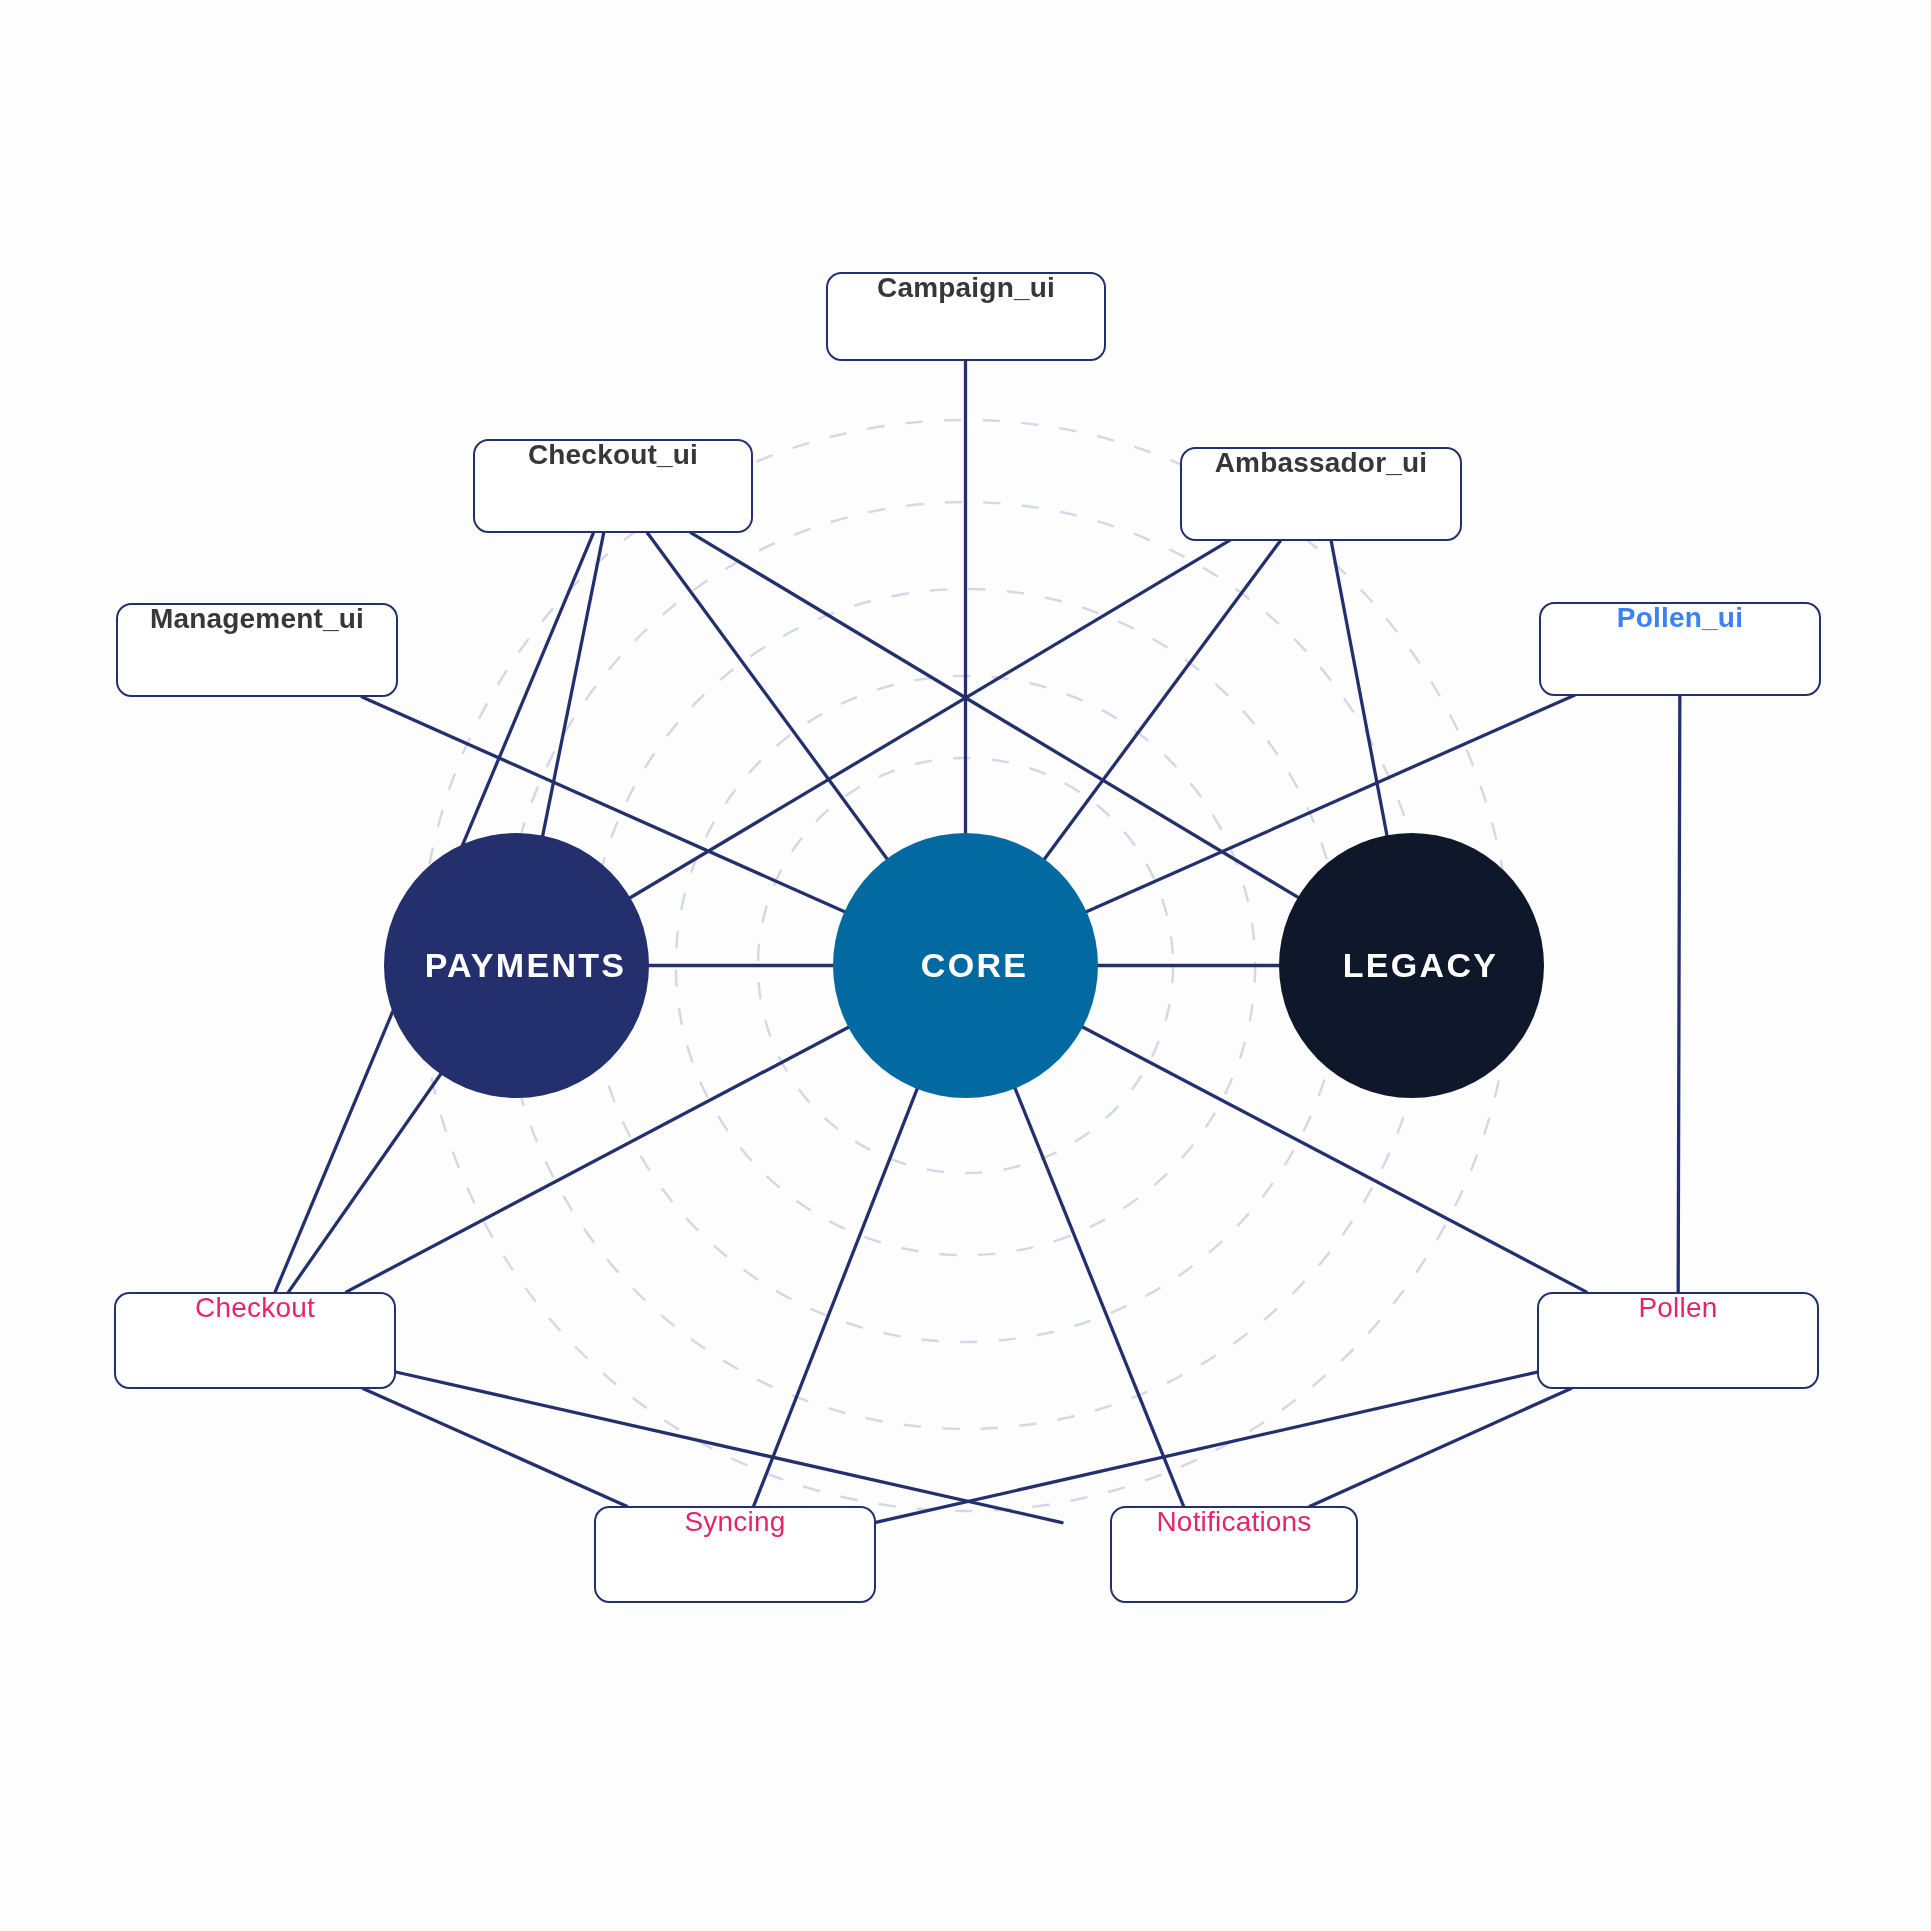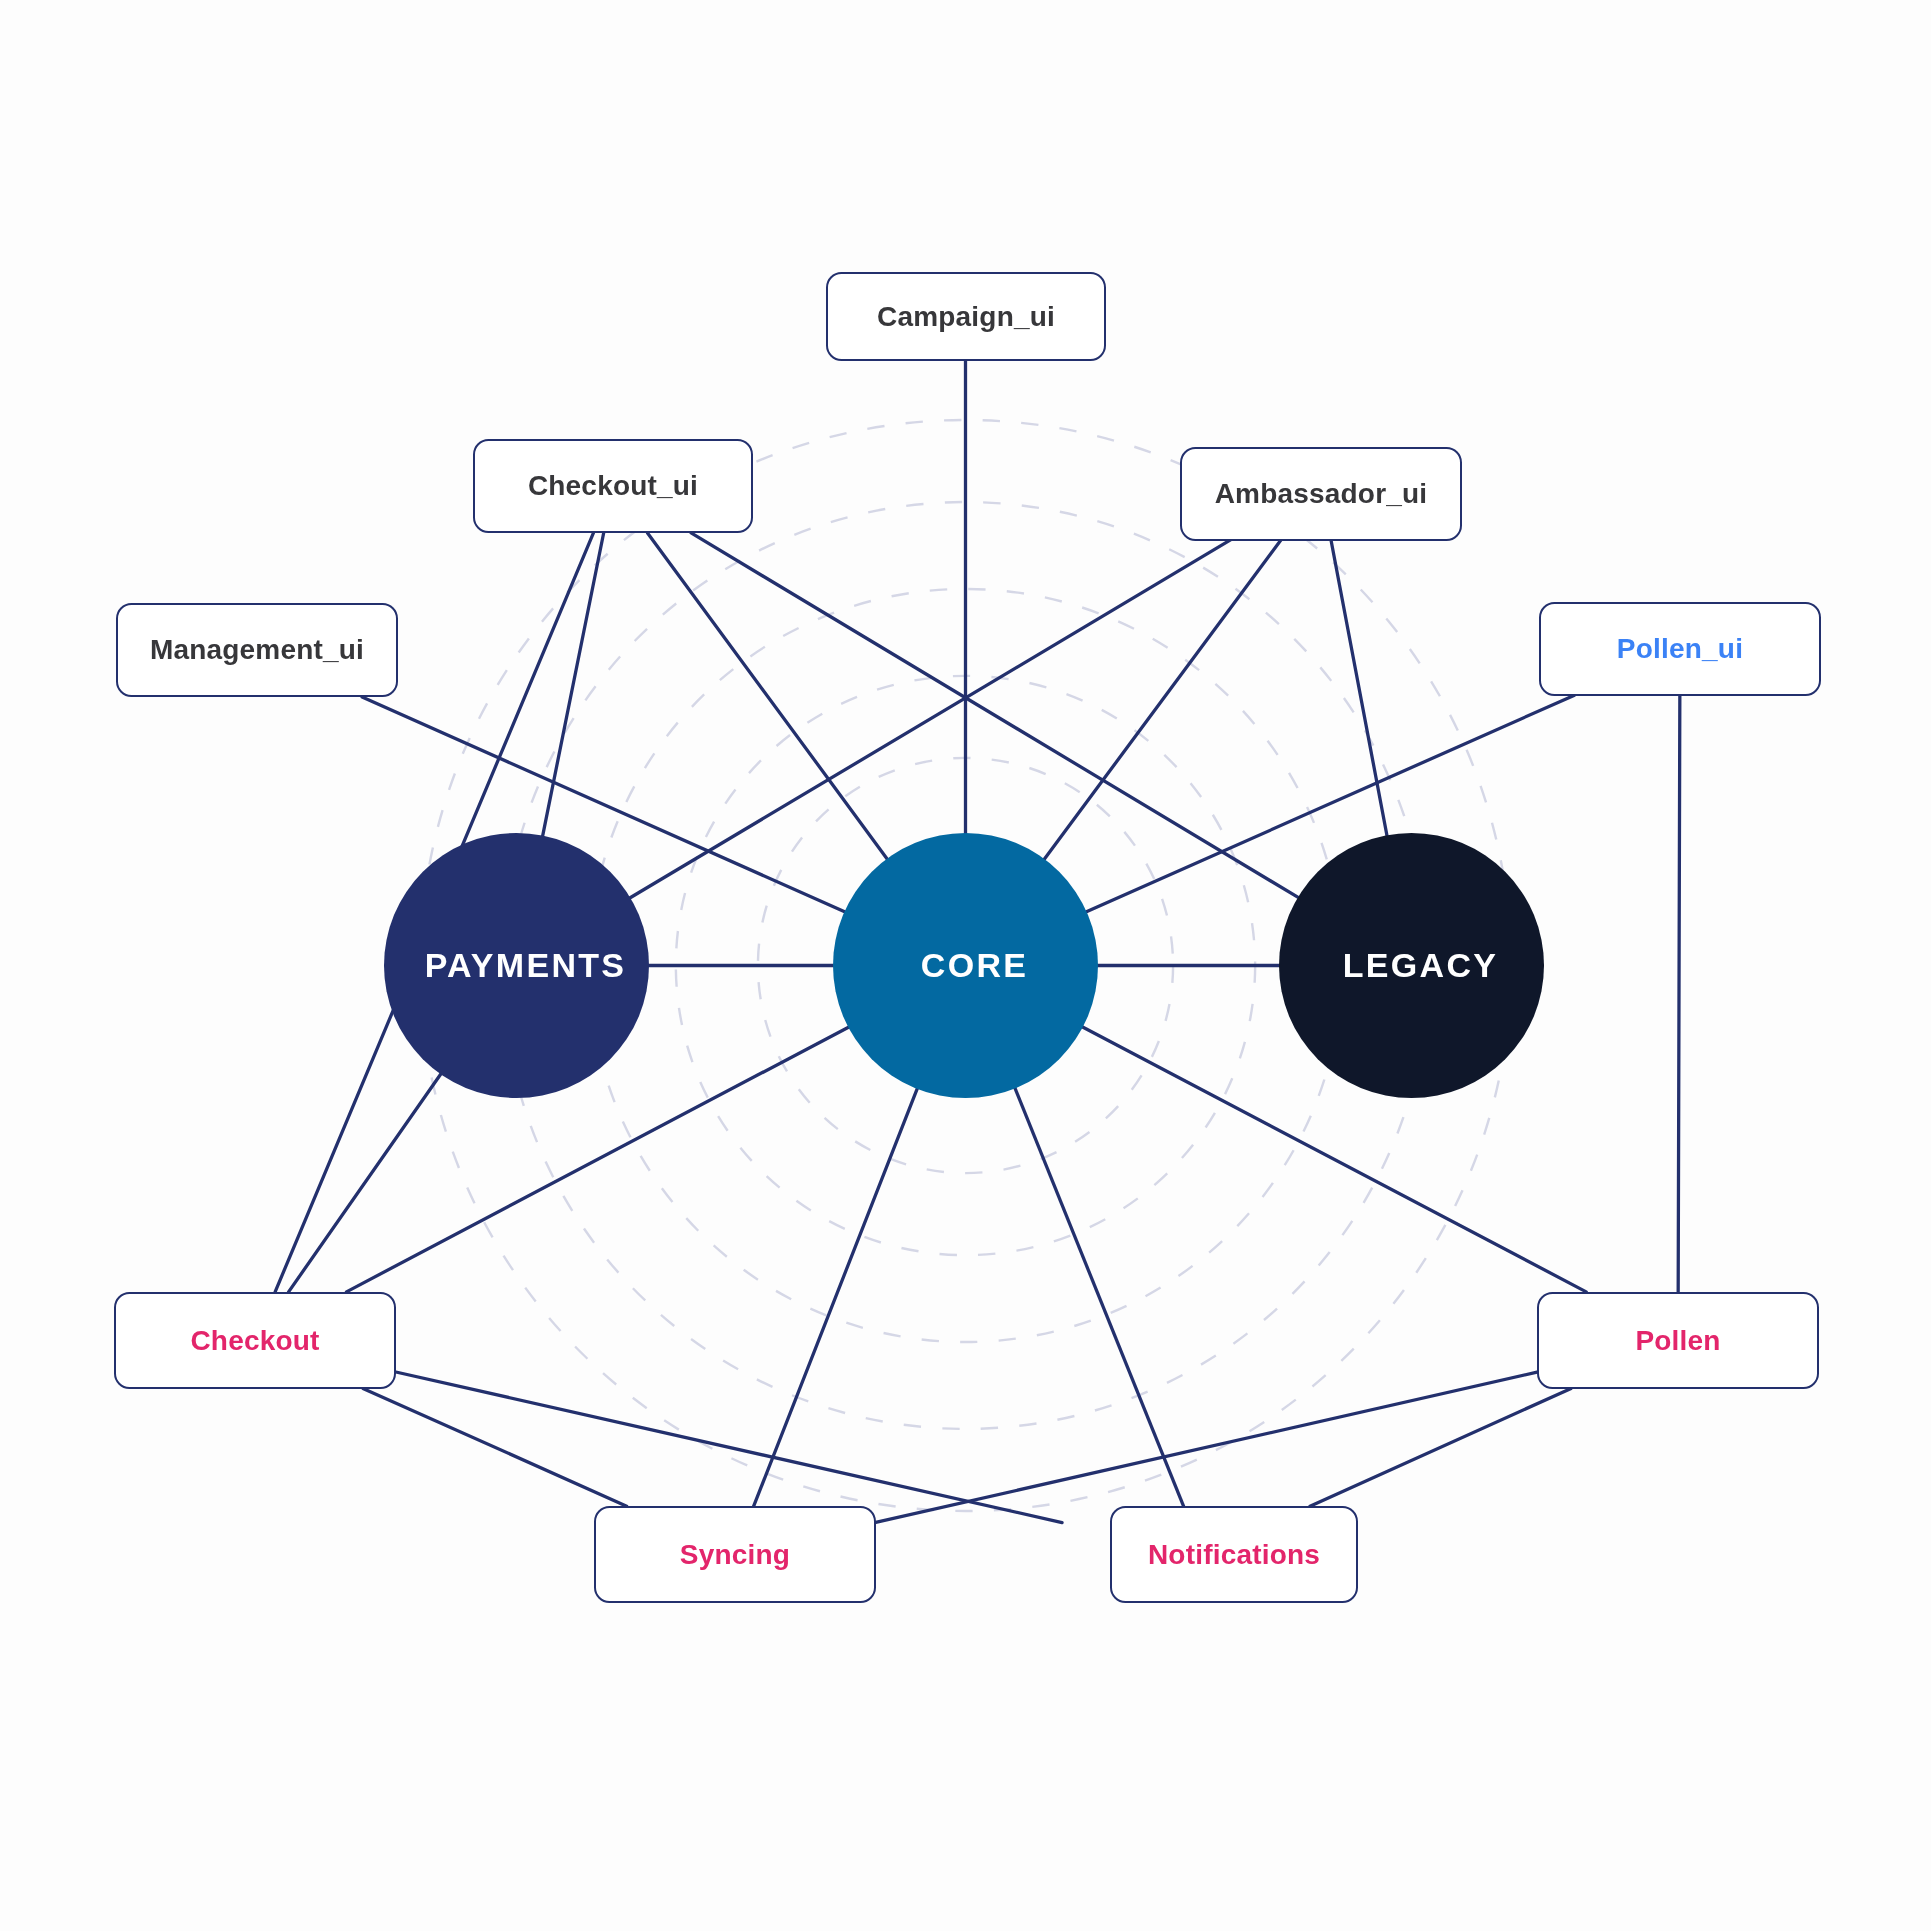--- a/index.html
+++ b/index.html
@@ -14,34 +14,33 @@
   #graph-svg{position:absolute;inset:0;width:1931px;height:1931px;}
 
   
   .node-box{
     position:absolute;
     box-sizing:border-box;
     background:#ffffff;
     border:2.9px solid #23306d;
     border-radius:15.4px;
     display:flex;
-    align-items:center;
     justify-content:center;
     text-align:center;
     letter-spacing:0.2px;
     z-index:3;
   }
   .node-box .node-label{
     font-size:28px;
     font-weight:700;
     line-height:1;
     white-space:nowrap;
   }
   .ui-node .node-label{ color:#37373a; font-weight:600; }
-  .svc-node .node-label{ color:#e3256b; font-weight:700; }
+  .svc-node .node-label{ color:#e3256b; font-weight:400; }
 
   
   .hub{
     position:absolute;
     border-radius:50%;
     background:#23306d;
     display:flex;
     align-items:center;
     justify-content:center;
     z-index:2;

